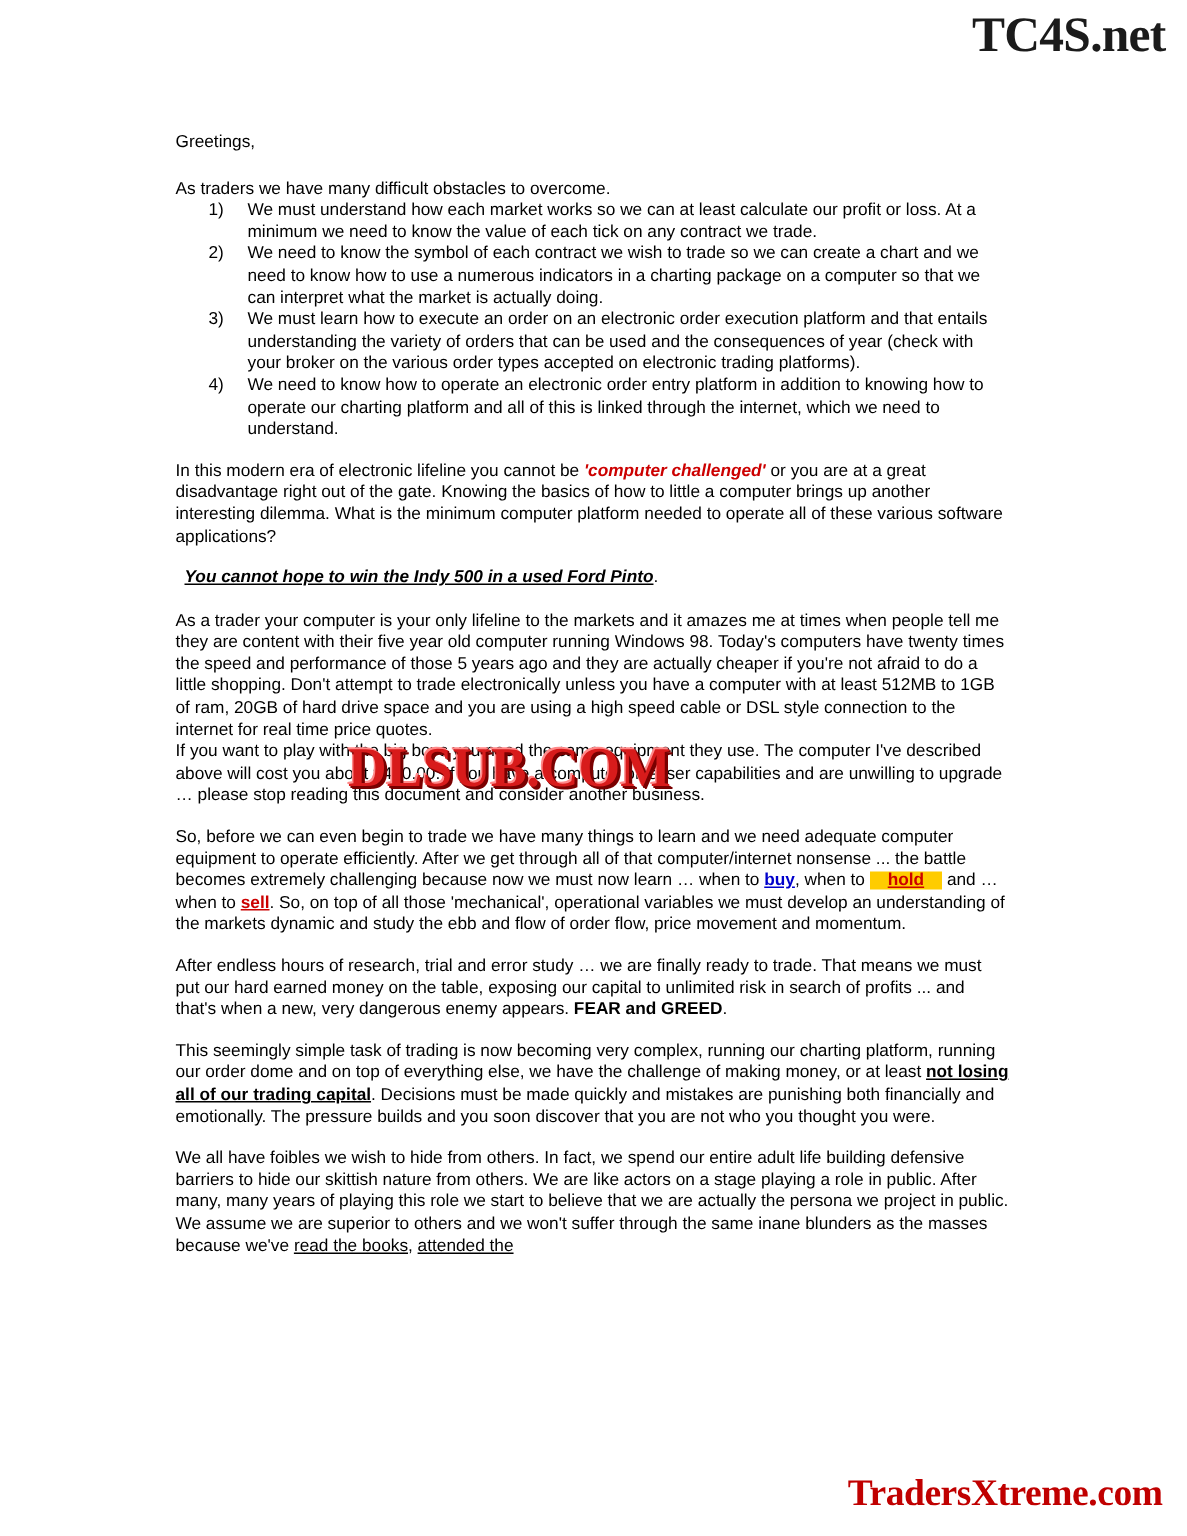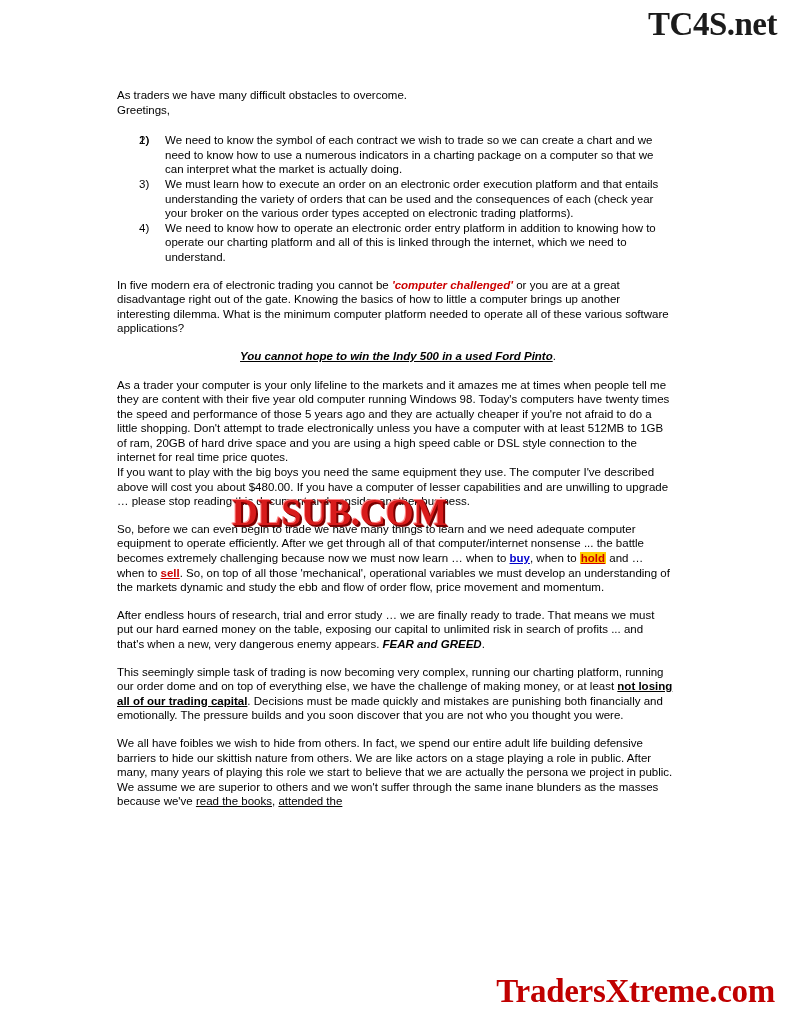--- a/index.html
+++ b/index.html
@@ -23,21 +23,21 @@
     font-size: 33px;
     font-weight: bold;
     color: #1b1b1b;
     letter-spacing: -0.5px;
   }
   .brand-bottom {
     position: absolute;
     bottom: 14px;
     right: 16px;
     font-family: "Liberation Serif", serif;
-    font-size: 33px;
+    font-size: 25px;
     font-weight: bold;
     color: #c00000;
     letter-spacing: -0.3px;
   }
   .doc {
     position: absolute;
     left: 117px;
     top: 88px;
     width: 556px;
     font-size: 11.5px;
@@ -76,21 +76,20 @@
     font-style: italic;
     font-weight: bold;
   }
   .underline-bold-italic {
     font-weight: bold;
     font-style: italic;
     text-decoration: underline;
   }
   .bold-italic {
     font-weight: bold;
-    font-style: italic;
   }
   .underline-bold {
     font-weight: bold;
     text-decoration: underline;
   }
   .u {
     text-decoration: underline;
   }
   .buy {
     color: #0000cc;
@@ -102,25 +101,24 @@
     color: #cc0000;
     font-weight: bold;
     text-decoration: underline;
     margin-top: 12px;
   }
   .hold {
     color: #cc0000;
     font-weight: bold;
     background: #ffcc00;
     text-decoration: underline;
-    padding: 0 1px;
+    padding: 0 12px;
   }
   .heading-line {
     margin: 0 0 14px 6px;
-    text-align: center;
   }
   .watermark {
     position: absolute;
     left: 232px;
     top: 492px;
     font-family: "Liberation Serif", serif;
     font-size: 34px;
     font-weight: bold;
     color: #d81b1b;
     letter-spacing: 0px;
@@ -136,44 +134,45 @@
 </style>
 </head>
 <body>
 
 <div class="page">
 
   <div class="brand-top">TC4S.net</div>
 
   <div class="doc">
 
+    <p class="para greet">Greetings,</p>
+
     <p class="para tight">As traders we have many difficult obstacles to overcome.</p>
 
-    <p class="para greet">Greetings,</p>
-
     <ol class="numlist">
       <li>
         <span class="num">1)</span>
+        <span>We must understand how each market works so we can at least calculate our profit or loss. At a minimum we need to know the value of each tick on any contract we trade.</span>
       </li>
       <li>
         <span class="num">2)</span>
         <span> We need to know the symbol of each contract we wish to trade so we can create a chart and we need to know how to use a numerous indicators in a charting package on a computer so that we can interpret what the market is actually doing.</span>
       </li>
       <li>
         <span class="num">3)</span>
-        <span>We must learn how to execute an order on an electronic order execution platform and that entails understanding the variety of orders that can be used and the consequences of each (check year your broker on the various order types accepted on electronic trading platforms).</span>
+        <span>We must learn how to execute an order on an electronic order execution platform and that entails understanding the variety of orders that can be used and the consequences of year (check with your broker on the various order types accepted on electronic trading platforms).</span>
       </li>
       <li>
         <span class="num">4)</span>
         <span>We need to know how to operate an electronic order entry platform in addition to knowing how to operate our charting platform and all of this is linked through the internet, which we need to understand.</span>
       </li>
     </ol>
 
     <p class="para">
-      <span>In five modern era of electronic trading you cannot be </span><span class="red-italic">'computer challenged'</span><span> or you are at a great disadvantage right out of the gate. Knowing the basics of how to little a computer brings up another interesting dilemma. What is the minimum computer platform needed to operate all of these various software applications?</span>
+      <span>In this modern era of electronic lifeline you cannot be </span><span class="red-italic">'computer challenged'</span><span> or you are at a great disadvantage right out of the gate. Knowing the basics of how to little a computer brings up another interesting dilemma. What is the minimum computer platform needed to operate all of these various software applications?</span>
     </p>
 
     <p class="para heading-line">
       <span class="underline-bold-italic">You cannot hope to win the Indy 500 in a used Ford Pinto</span><span>.</span>
     </p>
 
     <p class="para tight"> As a trader your computer is your only lifeline to the markets and it amazes me at times when people tell me they are content with their five year old computer running Windows 98. Today's computers have twenty times the speed and performance of those 5 years ago and they are actually cheaper if you're not afraid to do a little shopping. Don't attempt to trade electronically unless you have a computer with at least 512MB to 1GB of ram, 20GB of hard drive space and you are using a high speed cable or DSL style connection to the internet for real time price quotes.</p>
 
     <p class="para"> If you want to play with the big boys you need the same equipment they use. The computer I've described above will cost you about $480.00. If you have a computer of lesser capabilities and are unwilling to upgrade … please stop reading this document and consider another business.</p>
 

